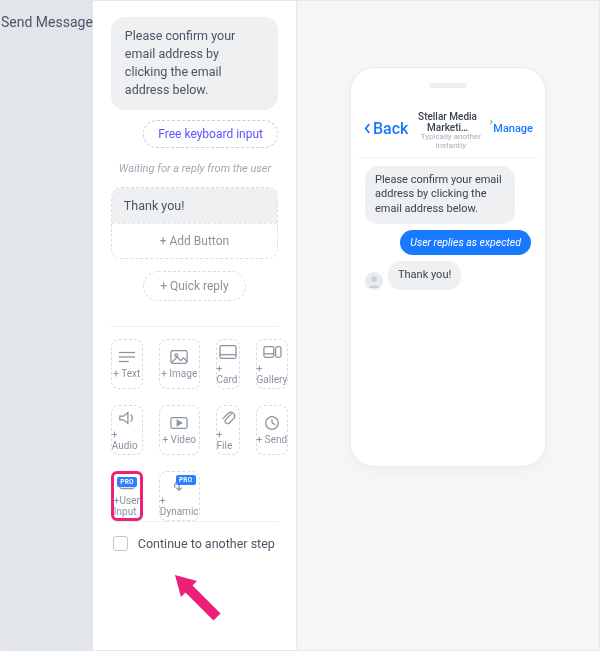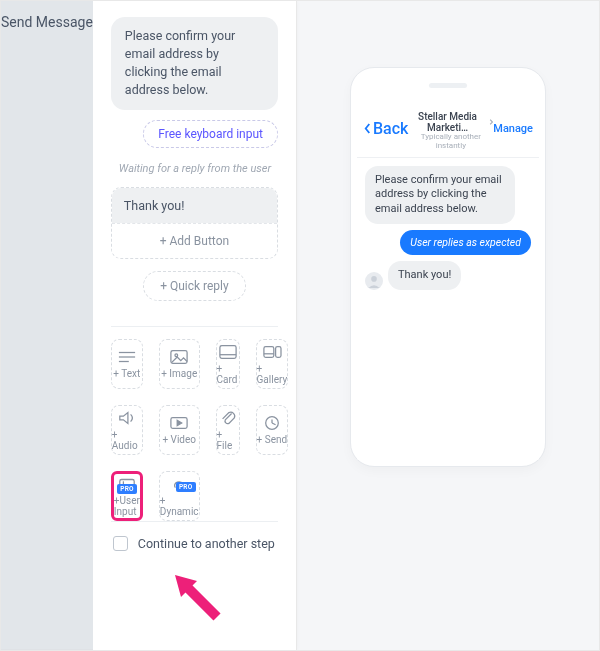--- a/index.html
+++ b/index.html
@@ -130,21 +130,21 @@
     position: relative;
     cursor: pointer;
   }
   .block svg { width: 22px; height: 18px; stroke:#8a93a0; fill:none; stroke-width:1.4; margin-bottom:2px;}
   .block.highlight {
     border: 3px solid #ed2079;
     border-radius: 6px;
   }
   .pro-badge {
     position: absolute;
-    top: 10px;
+    top: 3px;
     right: 3px;
     background: #2e7eff;
     color: #fff;
     font-size: 6.5px;
     font-weight: 600;
     padding: 1px 3px;
     border-radius: 2px;
     letter-spacing: 0.3px;
   }
   .continue-row {

